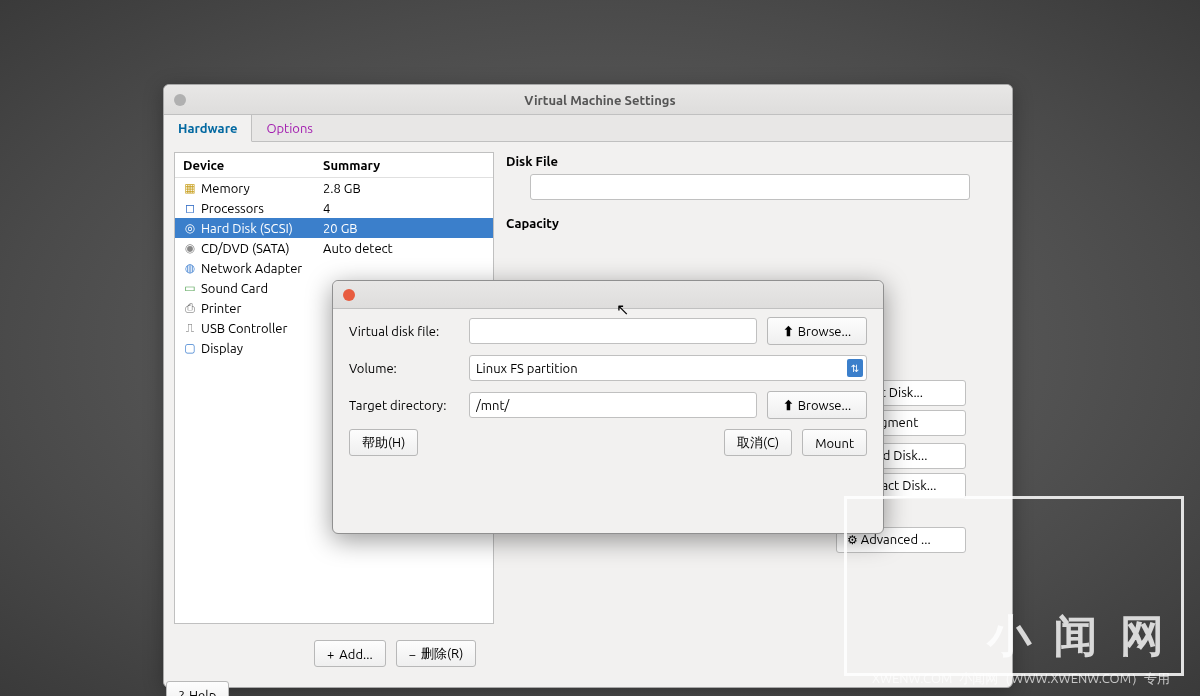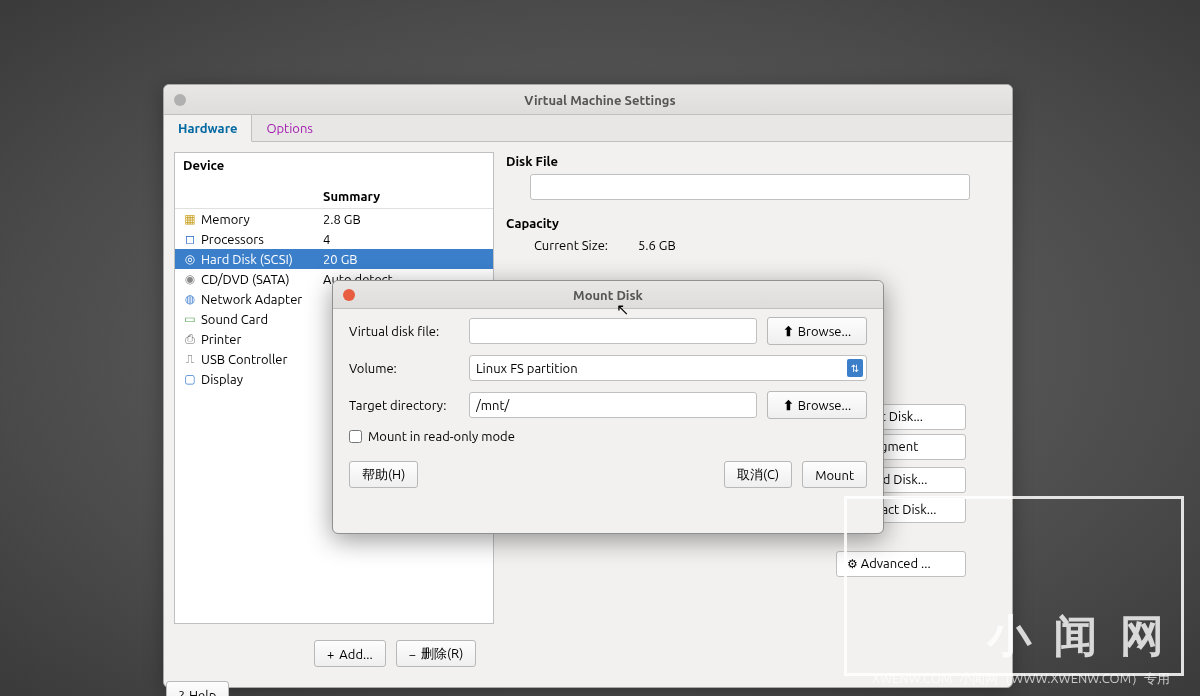--- a/index.html
+++ b/index.html
@@ -8,21 +8,21 @@
 .main-titlebar { height: 30px; background: linear-gradient(#e8e7e6, #dedddc); border-bottom: 1px solid #c0c0c0; border-radius: 6px 6px 0 0; display: flex; align-items: center; position: relative; }
 .main-titlebar .close-dot { width: 12px; height: 12px; border-radius: 50%; background: #b0b0b0; margin-left: 10px; }
 .main-titlebar .title { position: absolute; width: 100%; text-align: center; font-weight: bold; color: #555; padding-left: 24px; }
 .tabs { display: flex; border-bottom: 1px solid #c0c0c0; background: #e8e7e6; }
 .tab { padding: 6px 14px; color: #a21caf; cursor: pointer; }
 .tab.active { background: #f2f1f0; color: #0369a1; font-weight: bold; border-right: 1px solid #c0c0c0; margin-bottom: -1px; border-bottom: 1px solid #f2f1f0; }
 .main-content { display: flex; padding: 10px; height: 492px; }
 .left-panel { width: 320px; border: 1px solid #c0c0c0; background: #fff; display: flex; flex-direction: column; }
 .dev-header { display: flex; font-weight: bold; padding: 5px 8px; border-bottom: 1px solid #e0e0e0; }
 .dev-header .col1 { width: 140px; }
-.dev-header .col2 { flex: 1; margin-top: 31px; }
+.dev-header .col2 { flex: 1; }
 .dev-row { display: flex; padding: 3px 8px; align-items: center; cursor: pointer; }
 .dev-row .icon { width: 14px; height: 14px; margin-right: 4px; display: inline-block; font-size: 12px; text-align: center; }
 .dev-row .col1 { width: 140px; display: flex; align-items: center; }
 .dev-row .col2 { flex: 1; }
 .dev-row.selected { background: #3b7fcb; color: #fff; }
 .right-panel { flex: 1; padding: 0 12px; }
 .section-label { font-weight: bold; margin-top: 2px; margin-bottom: 6px; }
 .diskfile-input { width: 440px; height: 26px; border: 1px solid #c0c0c0; border-radius: 3px; margin-left: 24px; }
 .cap-row { display: flex; padding: 2px 0 2px 28px; }
 .cap-row .lbl { width: 104px; }
@@ -134,24 +134,20 @@
             <span class="icon" style="color:#4080d0">▢</span>
             <span>Display</span>
           </div>
           <div class="col2"></div>
         </div>
     </div>
     <div class="right-panel">
       <div class="section-label">Disk File</div>
       <input type="text" class="diskfile-input" style="">
       <div class="section-label" style="margin-top:16px">Capacity</div>
-      <div class="cap-row">
-        <div class="lbl">Current Size:</div>
-        <div>5.6 GB</div>
-      </div>
       <div class="utilities">
         <div class="util-btn">Mount Disk...</div><br>
         <div class="util-btn">Defragment Disk...</div><br>
         <div class="util-btn">Expand Disk...</div><br>
         <div class="util-btn">Compact Disk...</div><br>
         <div style="height:24px"></div>
         <div class="util-btn"><span class="gear-sym">⚙</span> <span>Advanced ...</span></div>
       </div>
     </div>
   </div>
@@ -171,21 +167,20 @@
     <button class="btn">
         <span>?</span>
         <span>Help</span>
       </button>
   </div>
 </div>
 
 <div class="dialog">
   <div class="dlg-titlebar">
     <div class="close-dot"></div>
-    <div class="title">Mount Disk</div>
   </div>
   <div class="dlg-body">
     <div class="dlg-row">
       <div class="lbl">Virtual disk file:</div>
       <input type="text" value="" style="">
       <button class="browse-btn">
           <span class="up-sym">⬆</span>
           <span>Browse...</span>
         </button>
     </div>
@@ -197,24 +192,20 @@
       </div>
     </div>
     <div class="dlg-row">
       <div class="lbl">Target directory:</div>
       <input type="text" value="/mnt/" style="">
       <button class="browse-btn">
           <span class="up-sym">⬆</span>
           <span>Browse...</span>
         </button>
     </div>
-    <div class="chk-row">
-      <input type="checkbox" style="">
-      <span>Mount in read-only mode</span>
-    </div>
     <div class="dlg-buttons">
       <button class="btn">帮助(H)</button>
       <div class="spacer"></div>
       <button class="btn">取消(C)</button>
       <button class="btn">Mount</button>
     </div>
   </div>
 </div>
 
 <div class="cursor-arrow">↖</div>

